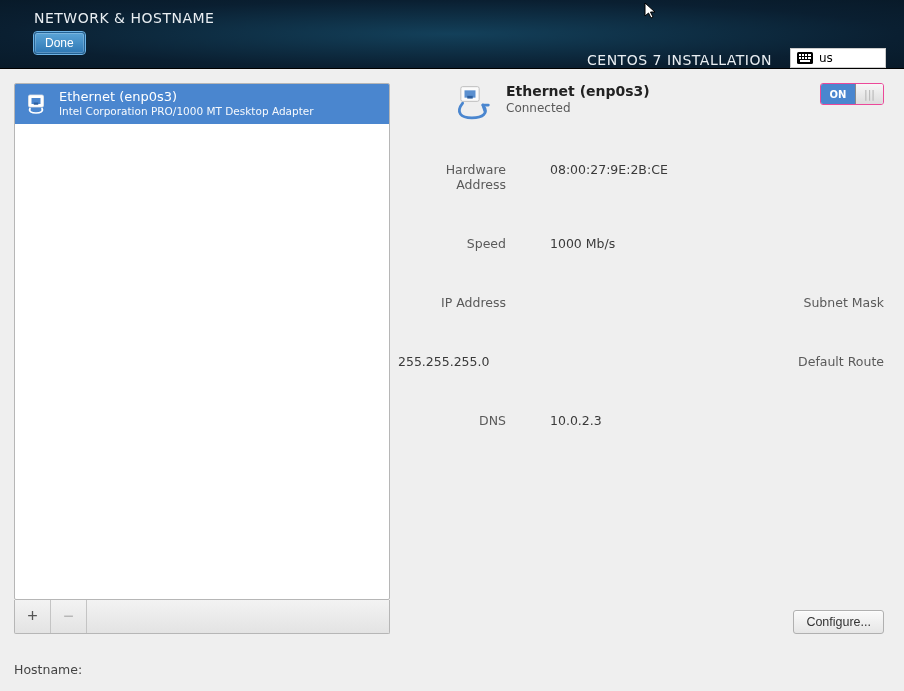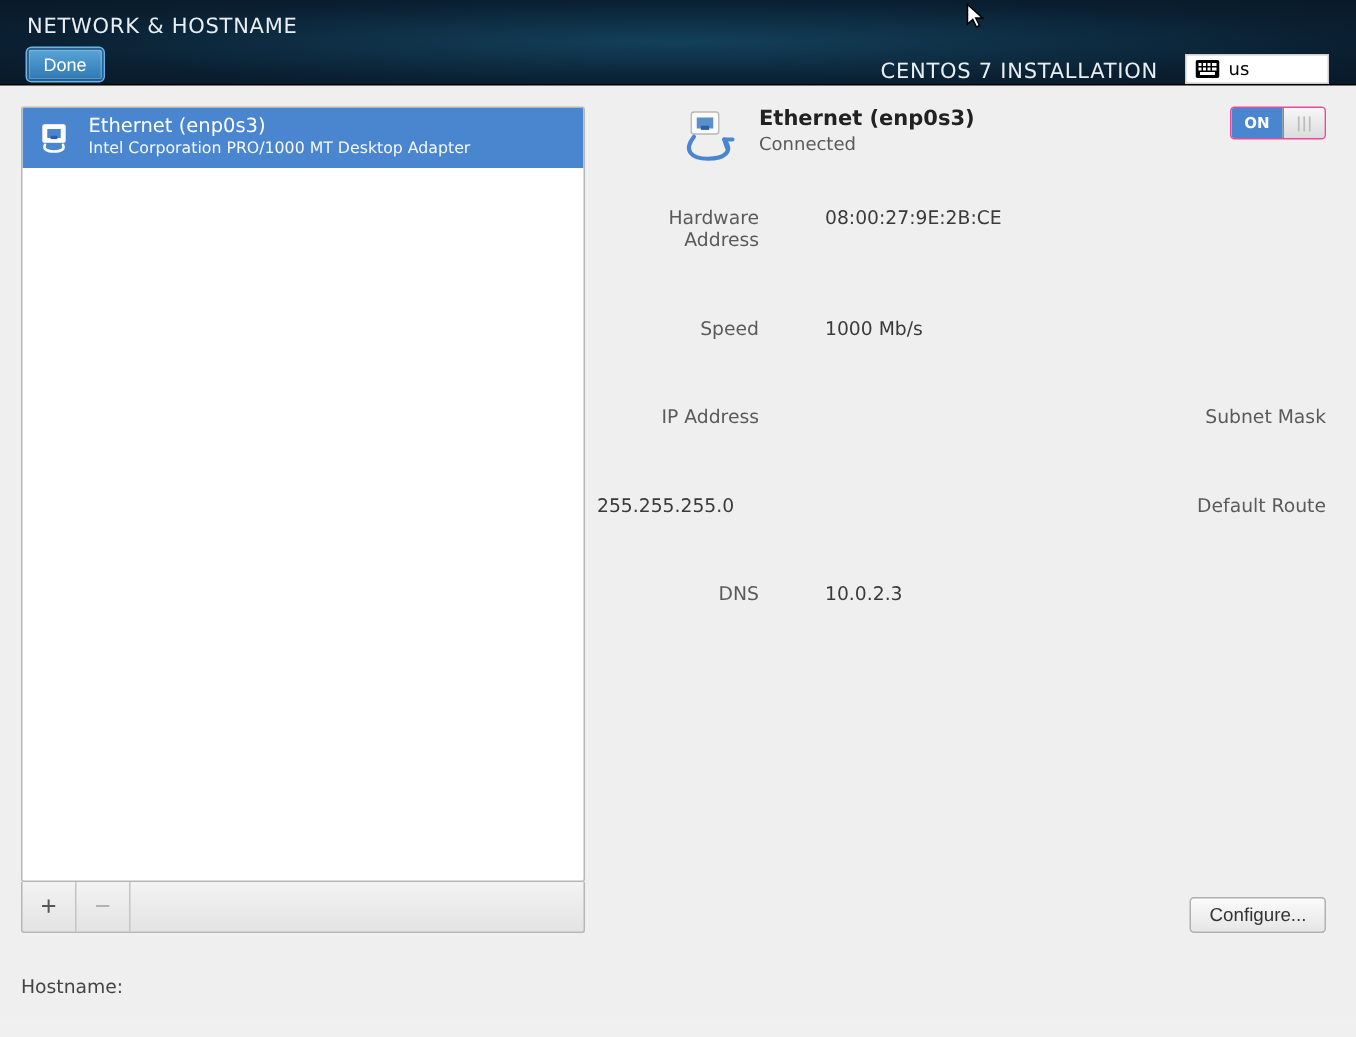--- a/index.html
+++ b/index.html
@@ -11,26 +11,26 @@
       width: 904px;
       height: 691px;
       overflow: hidden;
       position: relative;
     }
 
     
     .header {
       background: #0b2233;
       background: radial-gradient(ellipse at center, #13405a 0%, #0a1f31 70%, #081a29 100%);
-      height: 56px;
+      height: 68px;
       color: #fff;
       position: relative;
       display: flex;
       justify-content: space-between;
-      padding: 10px 18px 0 18px;
+      padding: 10px 18px 0 34px;
     }
     .header-left {
     }
     .spoke-title {
       font-size: 14px;
       letter-spacing: .5px;
       font-weight: 400;
       margin-bottom: 6px;
       color: #e9eef2;
     }
@@ -204,21 +204,21 @@
       flex: 0 0 28px;
       background: linear-gradient(to bottom,#f7f7f7,#dcdcdc);
       border-left: 1px solid #8a8a8a;
       display: flex;
       align-items: center;
       justify-content: center;
       color: #bbb;
     }
 
     .details-grid {
-      margin-top: 18px;
+      margin-top: 32px;
       padding: 0 6px 0 0;
       display: grid;
       grid-template-columns: 108px auto;
       column-gap: 8px;
       row-gap: 10px;
       font-size: 12.5px;
       color: #4a4a4a;
       gap: 44px;
     }
     .details-grid .lab { text-align: right; color: #5a5a5a; }

